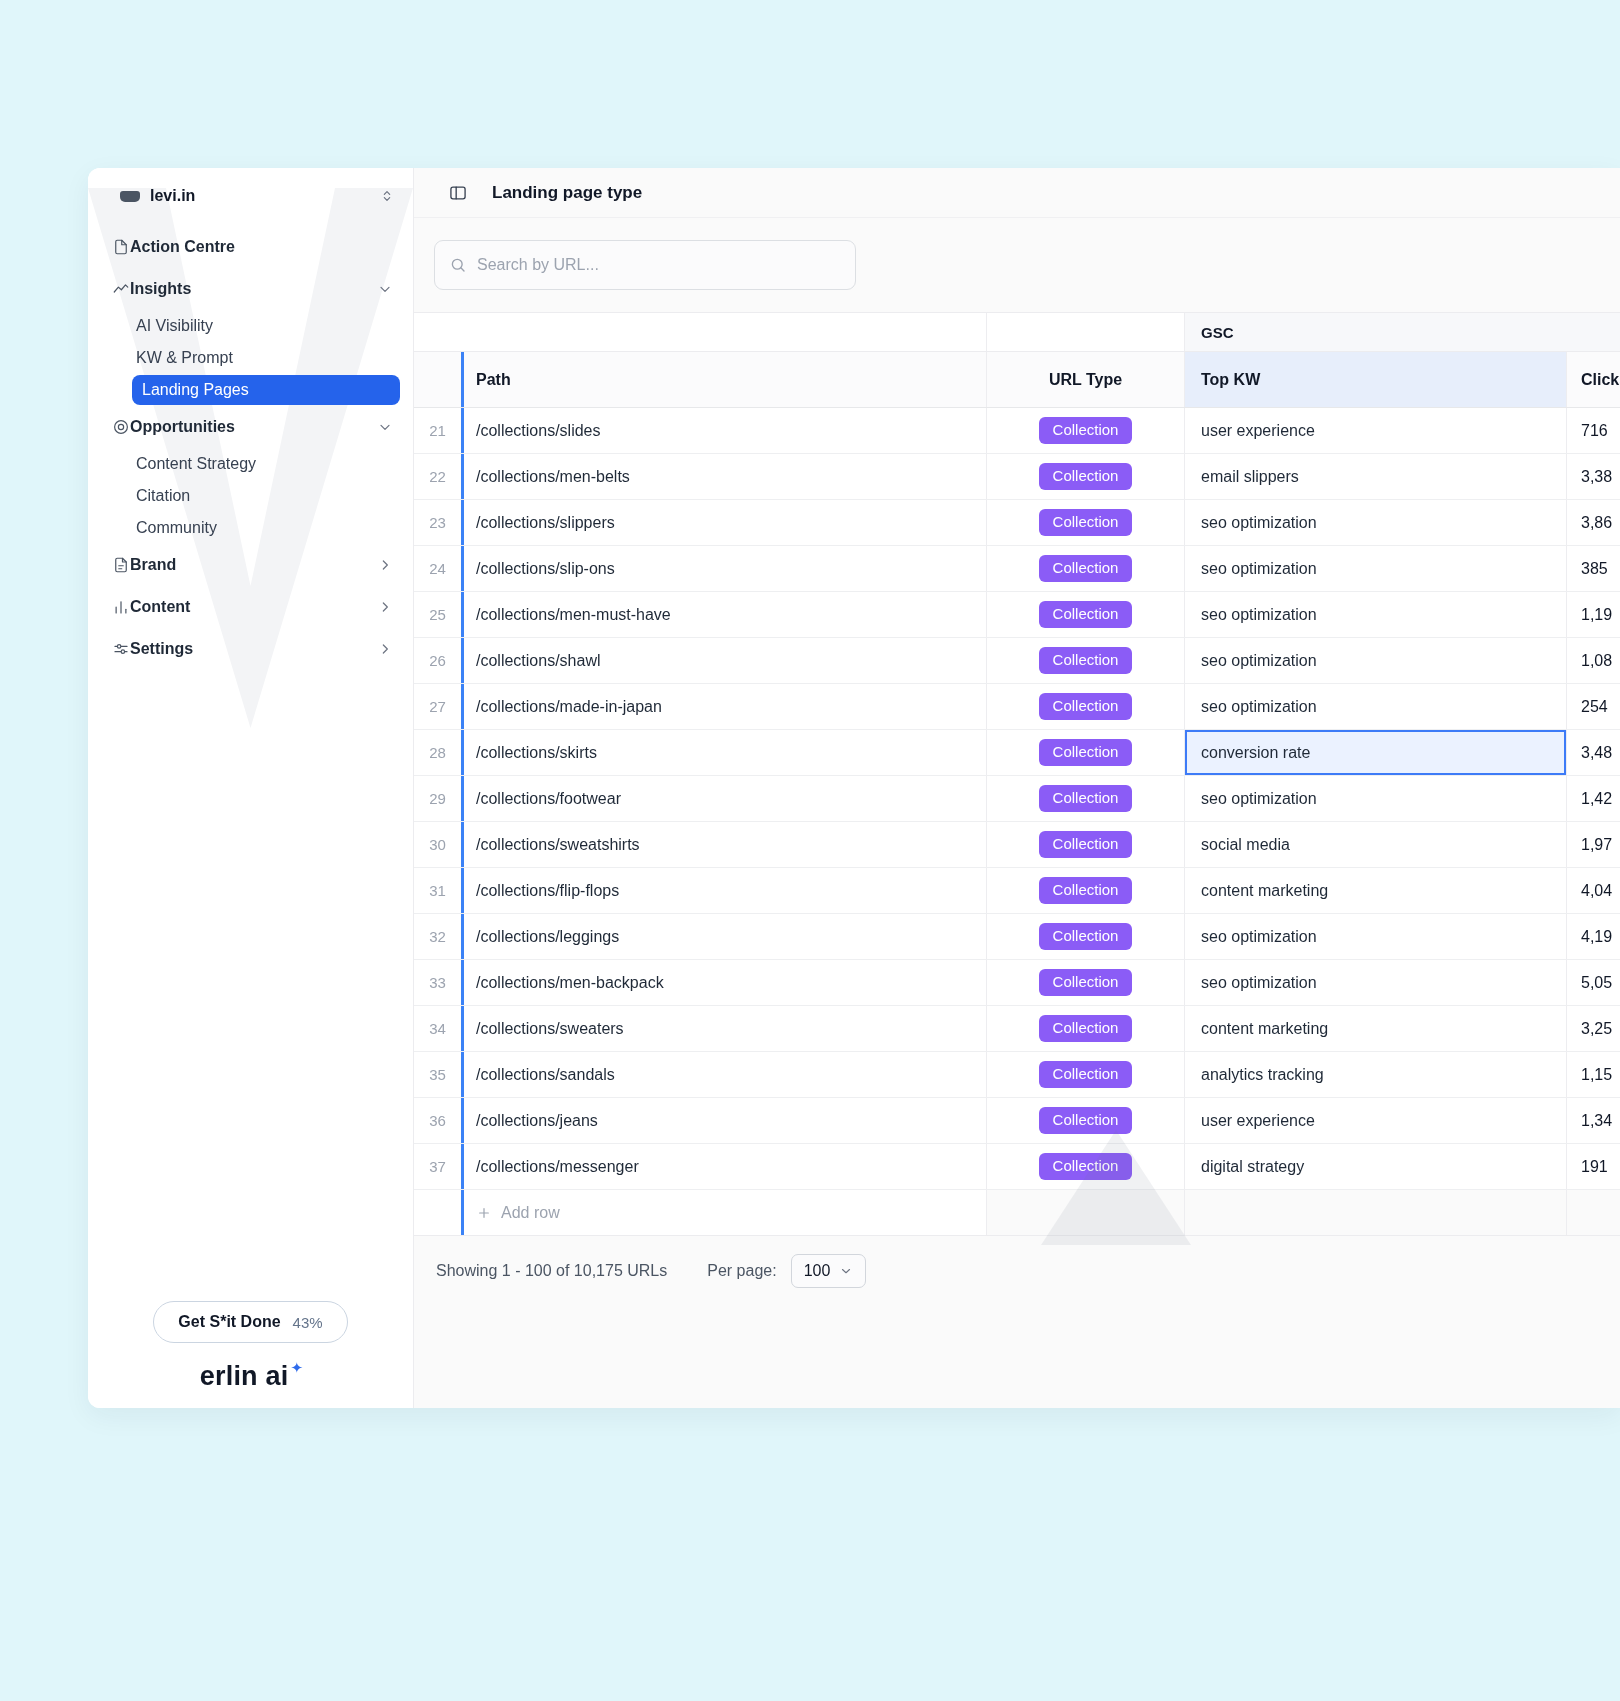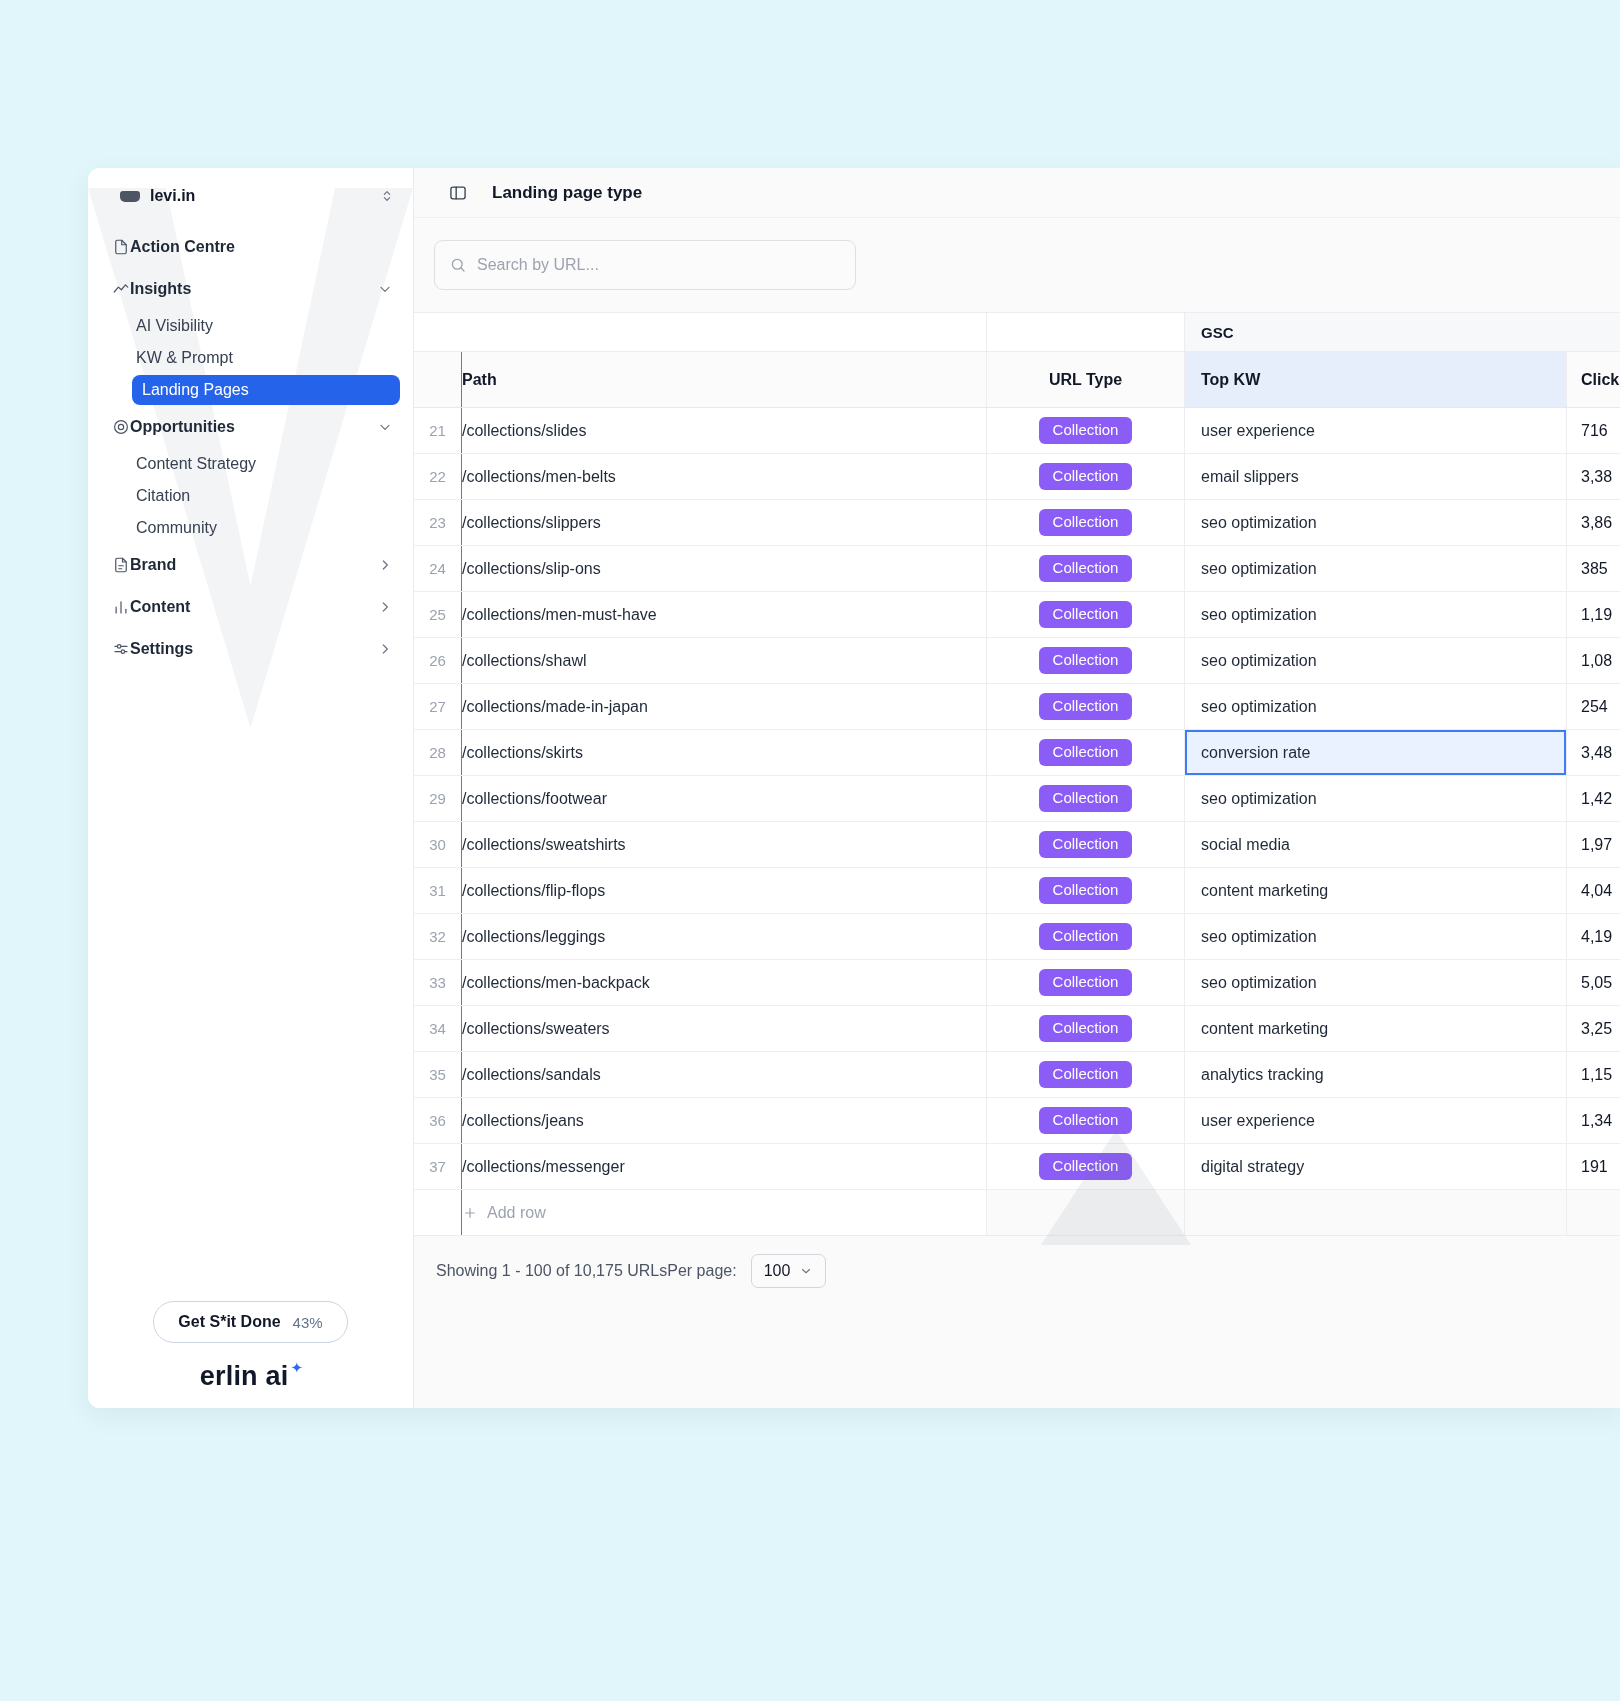--- a/index.html
+++ b/index.html
@@ -39,21 +39,21 @@
   .search-zone { position:relative; z-index:2; height:94px; flex:0 0 94px; display:flex; align-items:center; padding-left:20px; }
   .search-box { width:422px; height:50px; background:#fbfbfc; border:1px solid #dcdfe3; border-radius:9px; display:flex; align-items:center; padding:0 14px; gap:10px; }
   .s-icon { color:#9ca3af; display:flex; }
   .search-input { flex:1; border:none; outline:none; background:transparent; font-family:inherit; font-size:16px; color:#111827; }
   .search-input::placeholder { color:#9ca3af; }
 
   
   .table { position:relative; z-index:2; display:flex; flex-direction:column; }
   .cell { display:flex; align-items:center; }
   .c-num { width:47px; flex:0 0 47px; justify-content:center; }
-  .c-path { width:525px; flex:0 0 525px; border-left:1px solid #3b82f6; }
+  .c-path { width:525px; flex:0 0 525px; padding-left:12px; border-left:3px solid #3b82f6; }
   .c-type { width:198px; flex:0 0 198px; justify-content:center; border-left:1px solid #ededf0; }
   .c-kw { width:382px; flex:0 0 382px; padding-left:16px; border-left:1px solid #ededf0; }
   .c-clicks { flex:1; padding-left:14px; border-left:1px solid #ededf0; overflow:hidden; white-space:nowrap; }
   .grow { height:40px; flex:0 0 40px; display:flex; border-top:1px solid #ececef; border-bottom:1px solid #ececef; background:#fff; }
   .g-left { width:572px; flex:0 0 572px; }
   .g-mid { width:198px; flex:0 0 198px; border-left:1px solid #ededf0; }
   .g-right { flex:1; border-left:1px solid #ededf0; background:#f7f8fa; display:flex; align-items:center; padding-left:16px; font-size:15px; font-weight:700; color:#111827; }
   .hrow { height:56px; flex:0 0 56px; display:flex; background:#fbfbfc; border-bottom:1px solid #e7e8ea; font-size:16px; font-weight:700; color:#111827; }
   .hrow .c-kw { background:var(--kw-header-bg,#e7eefb); }
   .trow { height:46px; flex:0 0 46px; display:flex; background:#fff; border-bottom:1px solid #eeeff1; }
@@ -63,21 +63,21 @@
   .trow .c-clicks { font-size:16px; color:#111827; }
   .badge { background:var(--badge-purple,#8b5cf6); color:#fff; font-size:15px; padding:4px 14px; border-radius:6px; line-height:1.25; }
   .c-kw.selected { box-shadow:inset 0 0 0 2px var(--selected-cell-border,#3d7bf7); background:#ebf2ff; }
   .arow { height:46px; flex:0 0 46px; display:flex; border-bottom:1px solid #ececef; color:#9ca3af; cursor:pointer; }
   .arow .c-num, .arow .c-path { background:#fff; }
   .arow .c-path { gap:9px; font-size:16px; }
   .arow .ghost { background:transparent; }
   .plus { display:flex; color:#9ca3af; }
 
   
-  .pager { position:relative; z-index:2; height:70px; flex:0 0 70px; display:flex; align-items:center; padding-left:22px; }
+  .pager { position:relative; z-index:2; height:70px; flex:0 0 70px; display:flex; align-items:center; padding-left:22px; gap:40px; }
   .showing { font-size:16px; color:#4b5563; }
   .pp { display:flex; align-items:center; gap:14px; }
   .pp-label { font-size:16px; color:#4b5563; }
   .pp-select { display:flex; align-items:center; gap:9px; background:#fbfbfc; border:1px solid #d2d6dc; border-radius:7px; padding:7px 12px; font-size:16px; color:#111827; cursor:pointer; }
   .pp-chev { color:#6b7280; display:flex; }
 
   .wm-main { position:absolute; left:627px; top:962px; width:150px; height:115px; z-index:3; pointer-events:none; }
 </style>
 </head>
 <body>

